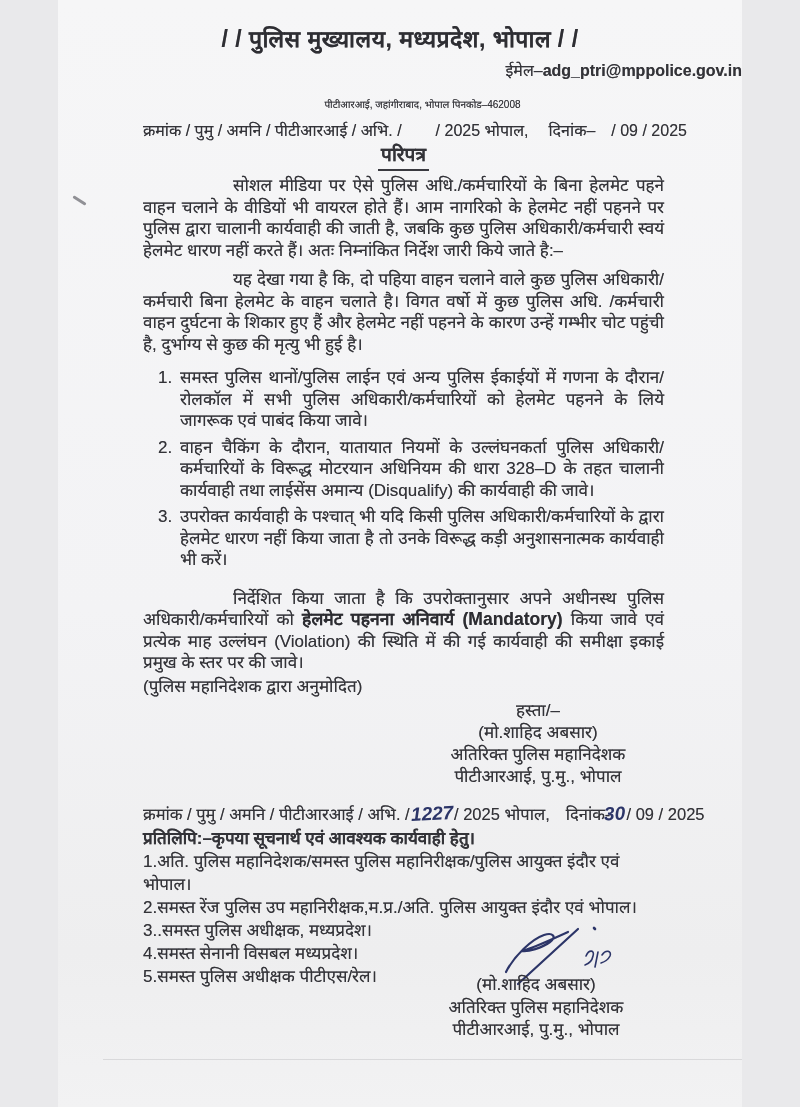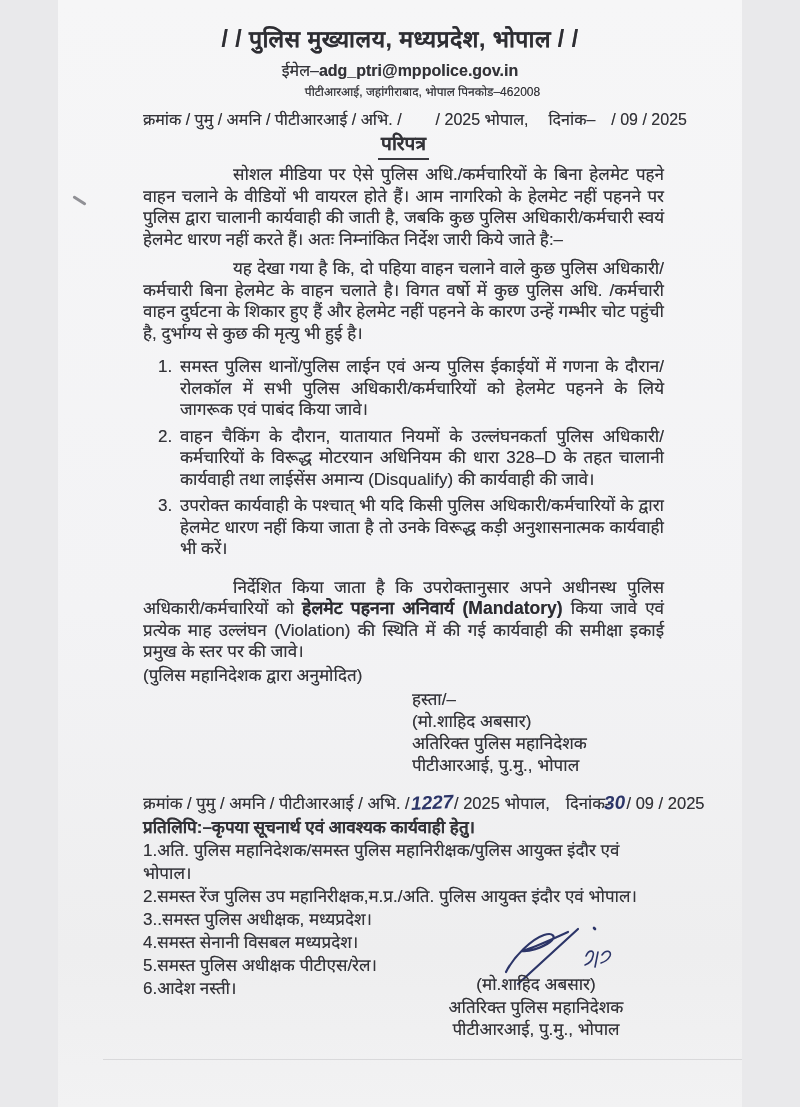--- a/index.html
+++ b/index.html
@@ -11,41 +11,41 @@
     box-sizing:border-box;
     background:linear-gradient(180deg,#f6f6f7 0%,#f3f3f5 55%,#eeeeef 86%,#f2f2f3 100%);
     font-family:"Liberation Sans","DejaVu Sans",sans-serif;
     color:#333338;
     text-shadow:0 0 .5px rgba(48,48,54,.55);
     padding-top:22px;
   }
   .content{margin:0 78px 0 85px;}
   .center{text-align:center;}
   .hdr-title{font-size:23px;font-weight:bold;letter-spacing:.5px;color:#2e2e33;}
-  .hdr-email{font-size:16px;margin-top:5px;}
+  .hdr-email{font-size:16px;margin-top:5px;text-align:right;}
   .hdr-email .email{font-weight:bold;}
-  .hdr-addr{font-size:12px;margin-top:2px;padding-left:45px;}
+  .hdr-addr{font-size:10px;margin-top:16px;padding-left:45px;}
   .ref-line{font-size:16px;margin-top:8px;white-space:nowrap;}
   .gap1{display:inline-block;width:34px;}
   .gap2{display:inline-block;width:20px;}
   .gap3{display:inline-block;width:16px;}
   .subject-wrap{margin-top:0;}
   .subject-text{display:inline-block;font-size:19px;font-weight:bold;
     border-bottom:2px solid #3a3a40;padding:0 3px 2px;}
   .body-p{font-size:17px;line-height:21.5px;margin:8px 0 0;text-align:justify;}
   .indent{text-indent:90px;}
   .p2{margin-top:4px;}
   .directives{margin-top:12px;}
   .dir-item{position:relative;padding-left:37px;font-size:17px;line-height:21.5px;
     text-align:justify;margin-bottom:5px;}
   .dir-num{position:absolute;left:15px;top:0;text-indent:0;}
   .closing{margin-top:17px;}
   .closing b{font-size:17.5px;color:#2c2c31;}
   .approved{font-size:17px;}
-  .sig1{width:252px;margin:3px 0 0 auto;font-size:17px;line-height:22px;}
+  .sig1{width:252px;margin:3px 0 0 auto;text-align:center;font-size:17px;line-height:22px;}
   .ref2{margin-top:14px;font-size:16.5px;white-space:nowrap;}
   .ink{color:#2c3568;font-weight:bold;font-style:italic;font-size:19px;
     display:inline-block;transform:rotate(-3deg);text-shadow:none;}
   .ink-num{margin:0 1px;}
   .ink-day{margin-left:-6px;margin-right:1px;}
   .copies-heading{font-weight:bold;font-size:17px;line-height:22px;margin-top:3px;}
   .copy-item{font-size:17px;line-height:23px;}
   .sig2{position:absolute;right:72px;top:926px;width:268px;text-align:center;
     font-size:17px;line-height:22.5px;}
   .sig2 svg{display:block;margin:0 auto -16px 96px;}
@@ -114,21 +114,20 @@
     </div>
 
     <div class="copies-heading">प्रतिलिपि:–कृपया सूचनार्थ एवं आवश्यक कार्यवाही हेतु।</div>
 
     <div>
       <div class="copy-item">1.अति. पुलिस महानिदेशक/समस्त पुलिस महानिरीक्षक/पुलिस आयुक्त इंदौर एवं भोपाल।</div>
       <div class="copy-item">2.समस्त रेंज पुलिस उप महानिरीक्षक,म.प्र./अति. पुलिस आयुक्त इंदौर एवं भोपाल।</div>
       <div class="copy-item">3..समस्त पुलिस अधीक्षक, मध्यप्रदेश।</div>
       <div class="copy-item">4.समस्त सेनानी विसबल मध्यप्रदेश।</div>
       <div class="copy-item">5.समस्त पुलिस अधीक्षक पीटीएस/रेल।</div>
-      <div class="copy-item">6.आदेश नस्ती।</div>
     </div>
   </div>
 
   <div class="sig2">
     <svg width="132" height="64" viewBox="0 0 132 64">
       <g fill="none" stroke="#2c3568" stroke-width="2.2" stroke-linecap="round">
         <path d="M8 46 C16 30 34 13 46 9 C55 6 59 11 52 16 C44 22 30 26 24 25 C38 21 56 12 70 6"></path>
         <path d="M80 3 L20 58"></path>
         <path d="M88 30 c3 -7 9 -6 7 0 c-1 5 -5 8 -8 9" stroke-width="1.6"></path>
         <path d="M100 26 l-3 15" stroke-width="1.6"></path>

